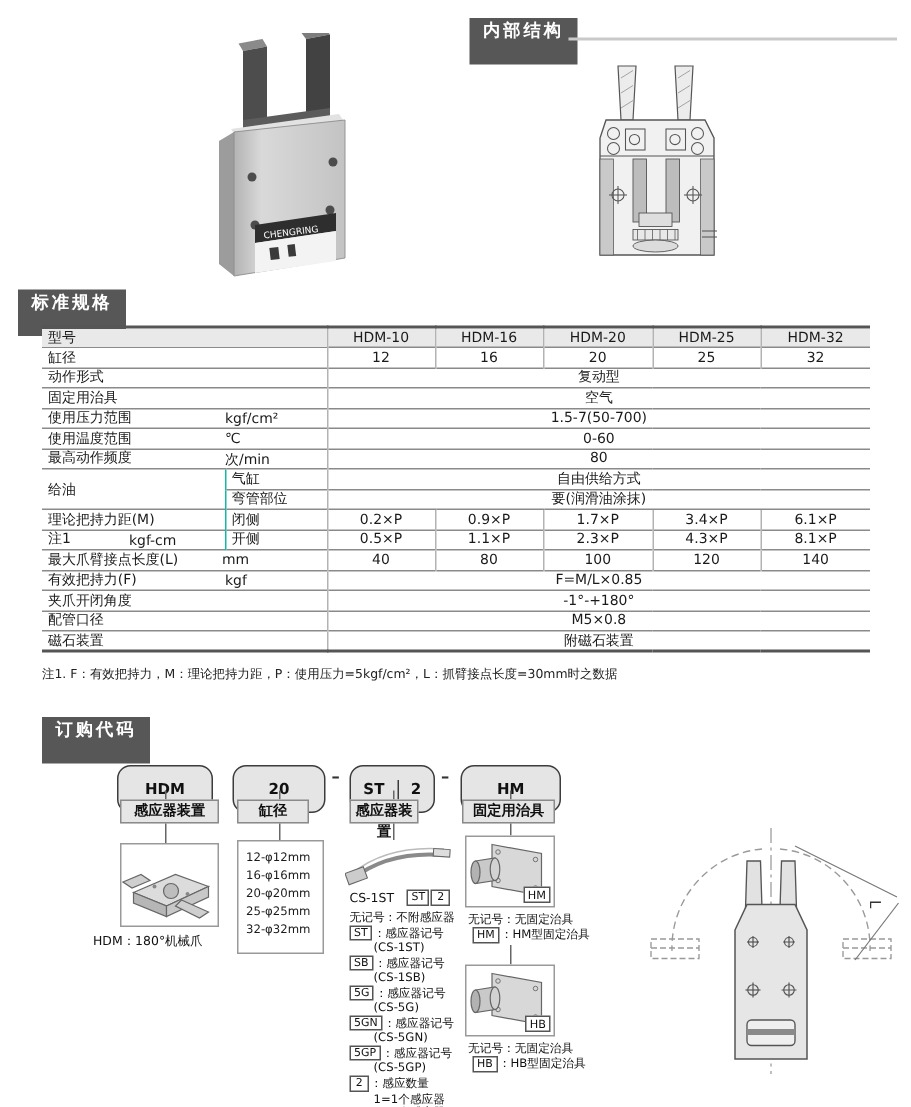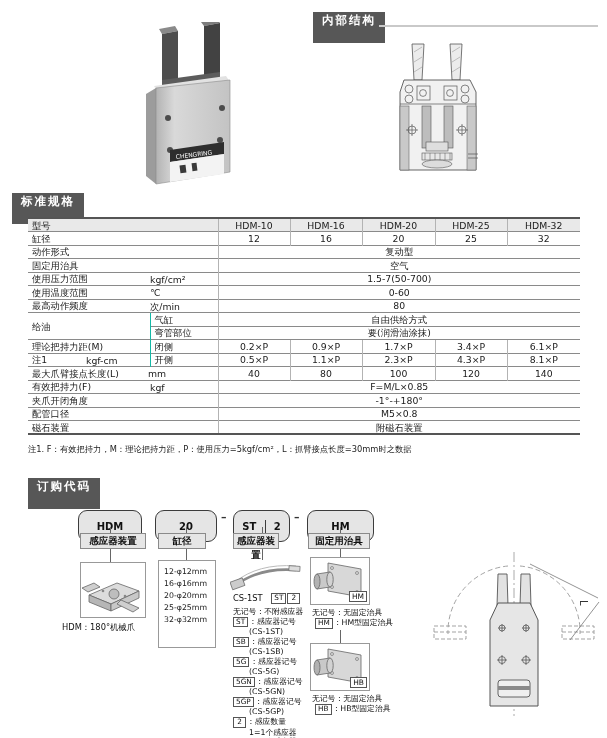--- a/index.html
+++ b/index.html
@@ -24,21 +24,21 @@
 .pill .cell + .cell{border-left:1px solid #3c3c3c}
 .pilldash{position:absolute;top:511px;font-size:11px;color:#333;font-weight:bold}
 .vline{position:absolute;width:1px;background:#666}
 .lblbox{position:absolute;top:533px;height:16px;line-height:14px;text-align:center;background:#e6e6e6;border:1px solid #8a8a8a;font-size:9.5px;color:#111;font-weight:bold}
 .imgbox{position:absolute;border:1px solid #999;background:#fff}
 .imgtag{position:absolute;right:2px;bottom:2px;border:1px solid #555;background:#fff;font-size:7.5px;line-height:9px;padding:0 2px;color:#111}
 .smalltext{position:absolute;font-size:8px;line-height:9.6px;color:#111;white-space:nowrap}
 .code{display:inline-block;border:1px solid #555;background:#fff;font-size:7.3px;line-height:8.5px;padding:0 2px;min-width:13px;text-align:center;vertical-align:middle;margin-right:1px}
 .model-line{padding-left:16px}
 .opt{margin:0}
-.borelist{position:absolute;left:158px;top:560px;width:58px;height:88px;border:1px solid #999;font-size:7.8px;line-height:12px;padding:5px 0 0 5px;background:#fff}
+.borelist{position:absolute;left:158px;top:560px;width:58px;height:76px;border:1px solid #999;font-size:7.8px;line-height:12px;padding:5px 0 0 5px;background:#fff}
 .borelist span{display:block}
 .sensorline{position:absolute;left:233px;top:593px;font-size:8.3px;color:#111}
 .sensorline .code{margin-left:6px}
 </style>
 </head>
 <body>
 
 <div class="abs" style="left:118px;top:22px;width:125px;height:165px">
   <svg width="125" height="165" viewBox="0 0 125 165">
     <defs>

